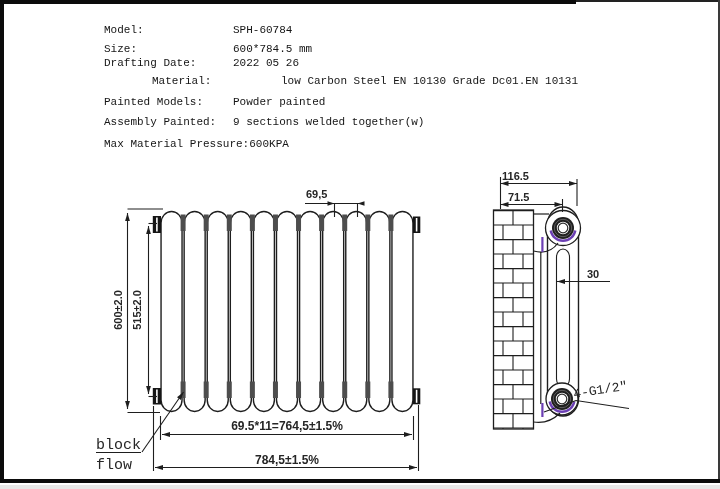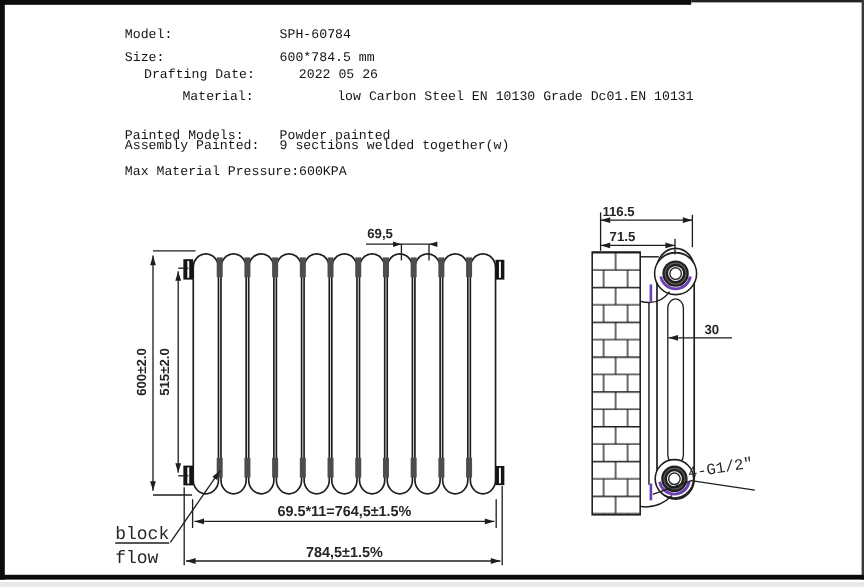--- a/index.html
+++ b/index.html
@@ -34,23 +34,23 @@
 
   <div class="frame-top-l"></div>
   <div class="frame-top-r"></div>
   <div class="frame-left"></div>
   <div class="frame-right"></div>
   <div class="frame-bottom"></div>
 
   <div class="spec" id="spec-table">
       <div class="spec-row" style="top: 24px;"><span class="spec-label">Model:</span><span class="spec-value">SPH-60784</span></div>
       <div class="spec-row" style="top: 43px;"><span class="spec-label">Size:</span><span class="spec-value">600*784.5 mm</span></div>
-      <div class="spec-row" style="top: 57px; margin-left: 16px;"><span class="spec-label">Drafting Date:</span><span class="spec-value">2022 05 26</span></div>
+      <div class="spec-row" style="top: 57px;"><span class="spec-label">Drafting Date:</span><span class="spec-value">2022 05 26</span></div>
       <div class="spec-row" style="top: 75px; margin-left: 48px;"><span class="spec-label">Material:</span><span class="spec-value">low Carbon Steel  EN 10130 Grade Dc01.EN 10131</span></div>
-      <div class="spec-row" style="top: 108px; font-family: Liberation Mono, monospace;"><span class="spec-label">Painted Models:</span><span class="spec-value">Powder painted</span></div>
+      <div class="spec-row" style="top: 96px; font-family: Liberation Mono, monospace;"><span class="spec-label">Painted Models:</span><span class="spec-value">Powder painted</span></div>
       <div class="spec-row" style="top: 116px;"><span class="spec-label">Assembly Painted:</span><span class="spec-value">9 sections welded together(w)</span></div>
       <div class="spec-row" style="top: 138px;"><span class="spec-label">Max Material Pressure:</span><span class="spec-value">600KPA</span></div>
     </div>
 
   <svg width="720" height="489" viewBox="0 0 720 489" style="position:absolute;left:0;top:0">
     <defs>
       <marker id="arr" orient="auto-start-reverse" markerWidth="9" markerHeight="6" refX="8.5" refY="3" markerUnits="userSpaceOnUse">
         <path d="M8.5 3 L0.5 0.6 L0.5 5.4 Z" fill="#1e1e1e"></path>
       </marker>
       <pattern id="bricks" x="493" y="210" width="40" height="29" patternUnits="userSpaceOnUse">

